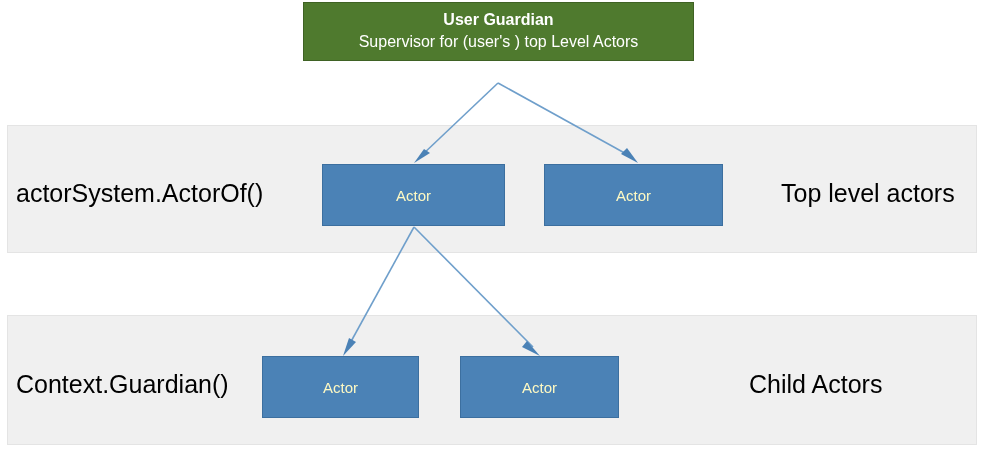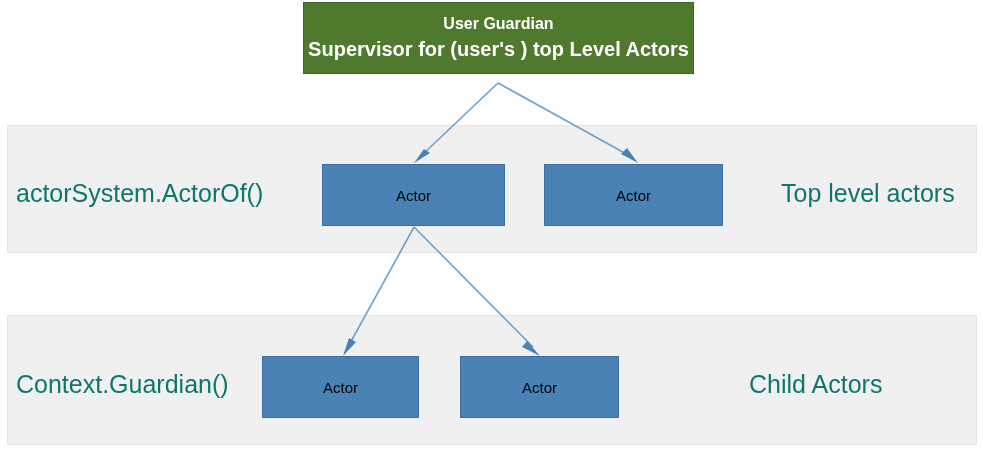--- a/index.html
+++ b/index.html
@@ -22,68 +22,68 @@
     background: #f0f0f0;
     border: 1px solid #e4e4e4;
     box-sizing: border-box;
   }
   #band-top    { left: 7px;  top: 125px; width: 970px; height: 128px; }
   #band-bottom { left: 7px;  top: 315px; width: 970px; height: 130px; }
 
   
   .band-caption {
     position: absolute;
-    color: #0f766e;
+    color: #000000;
     font-size: 25px;
     line-height: 1;
     white-space: nowrap;
   }
   #caption-actorsystem { left: 16px;  top: 181px; }
   #caption-context     { left: 16px;  top: 372px; }
   #caption-toplevel    { left: 753px; top: 181px; margin-left: 28px; }
   #caption-childactors { left: 749px; top: 372px; }
 
   
   #guardian-box {
     position: absolute;
     left: 303px;
     top: 2px;
     width: 391px;
-    height: 72px;
+    height: 59px;
     background: #4f7a2e;
     border: 1px solid #3f6224;
     box-sizing: border-box;
     display: flex;
     flex-direction: column;
     align-items: center;
     justify-content: center;
     color: #ffffff;
   }
   #guardian-title {
     font-size: 16px;
     font-weight: bold;
     line-height: 1.25;
   }
   #guardian-subtitle {
-    font-size: 20px;
-    font-weight: bold;
+    font-size: 16px;
+    font-weight: normal;
     line-height: 1.3;
     margin-top: 2px;
   }
 
   
   .actor-box {
     position: absolute;
     background: #4b82b6;
     border: 1px solid #3c6f9f;
     box-sizing: border-box;
     display: flex;
     align-items: center;
     justify-content: center;
-    color: #000000;
+    color: #fef9c3;
     font-size: 15px;
   }
   #actor-top-1   { left: 322px; top: 164px; width: 183px; height: 62px; }
   #actor-top-2   { left: 544px; top: 164px; width: 179px; height: 62px; }
   #actor-child-1 { left: 262px; top: 356px; width: 157px; height: 62px; }
   #actor-child-2 { left: 460px; top: 356px; width: 159px; height: 62px; }
 
   
   #connectors {
     position: absolute;

